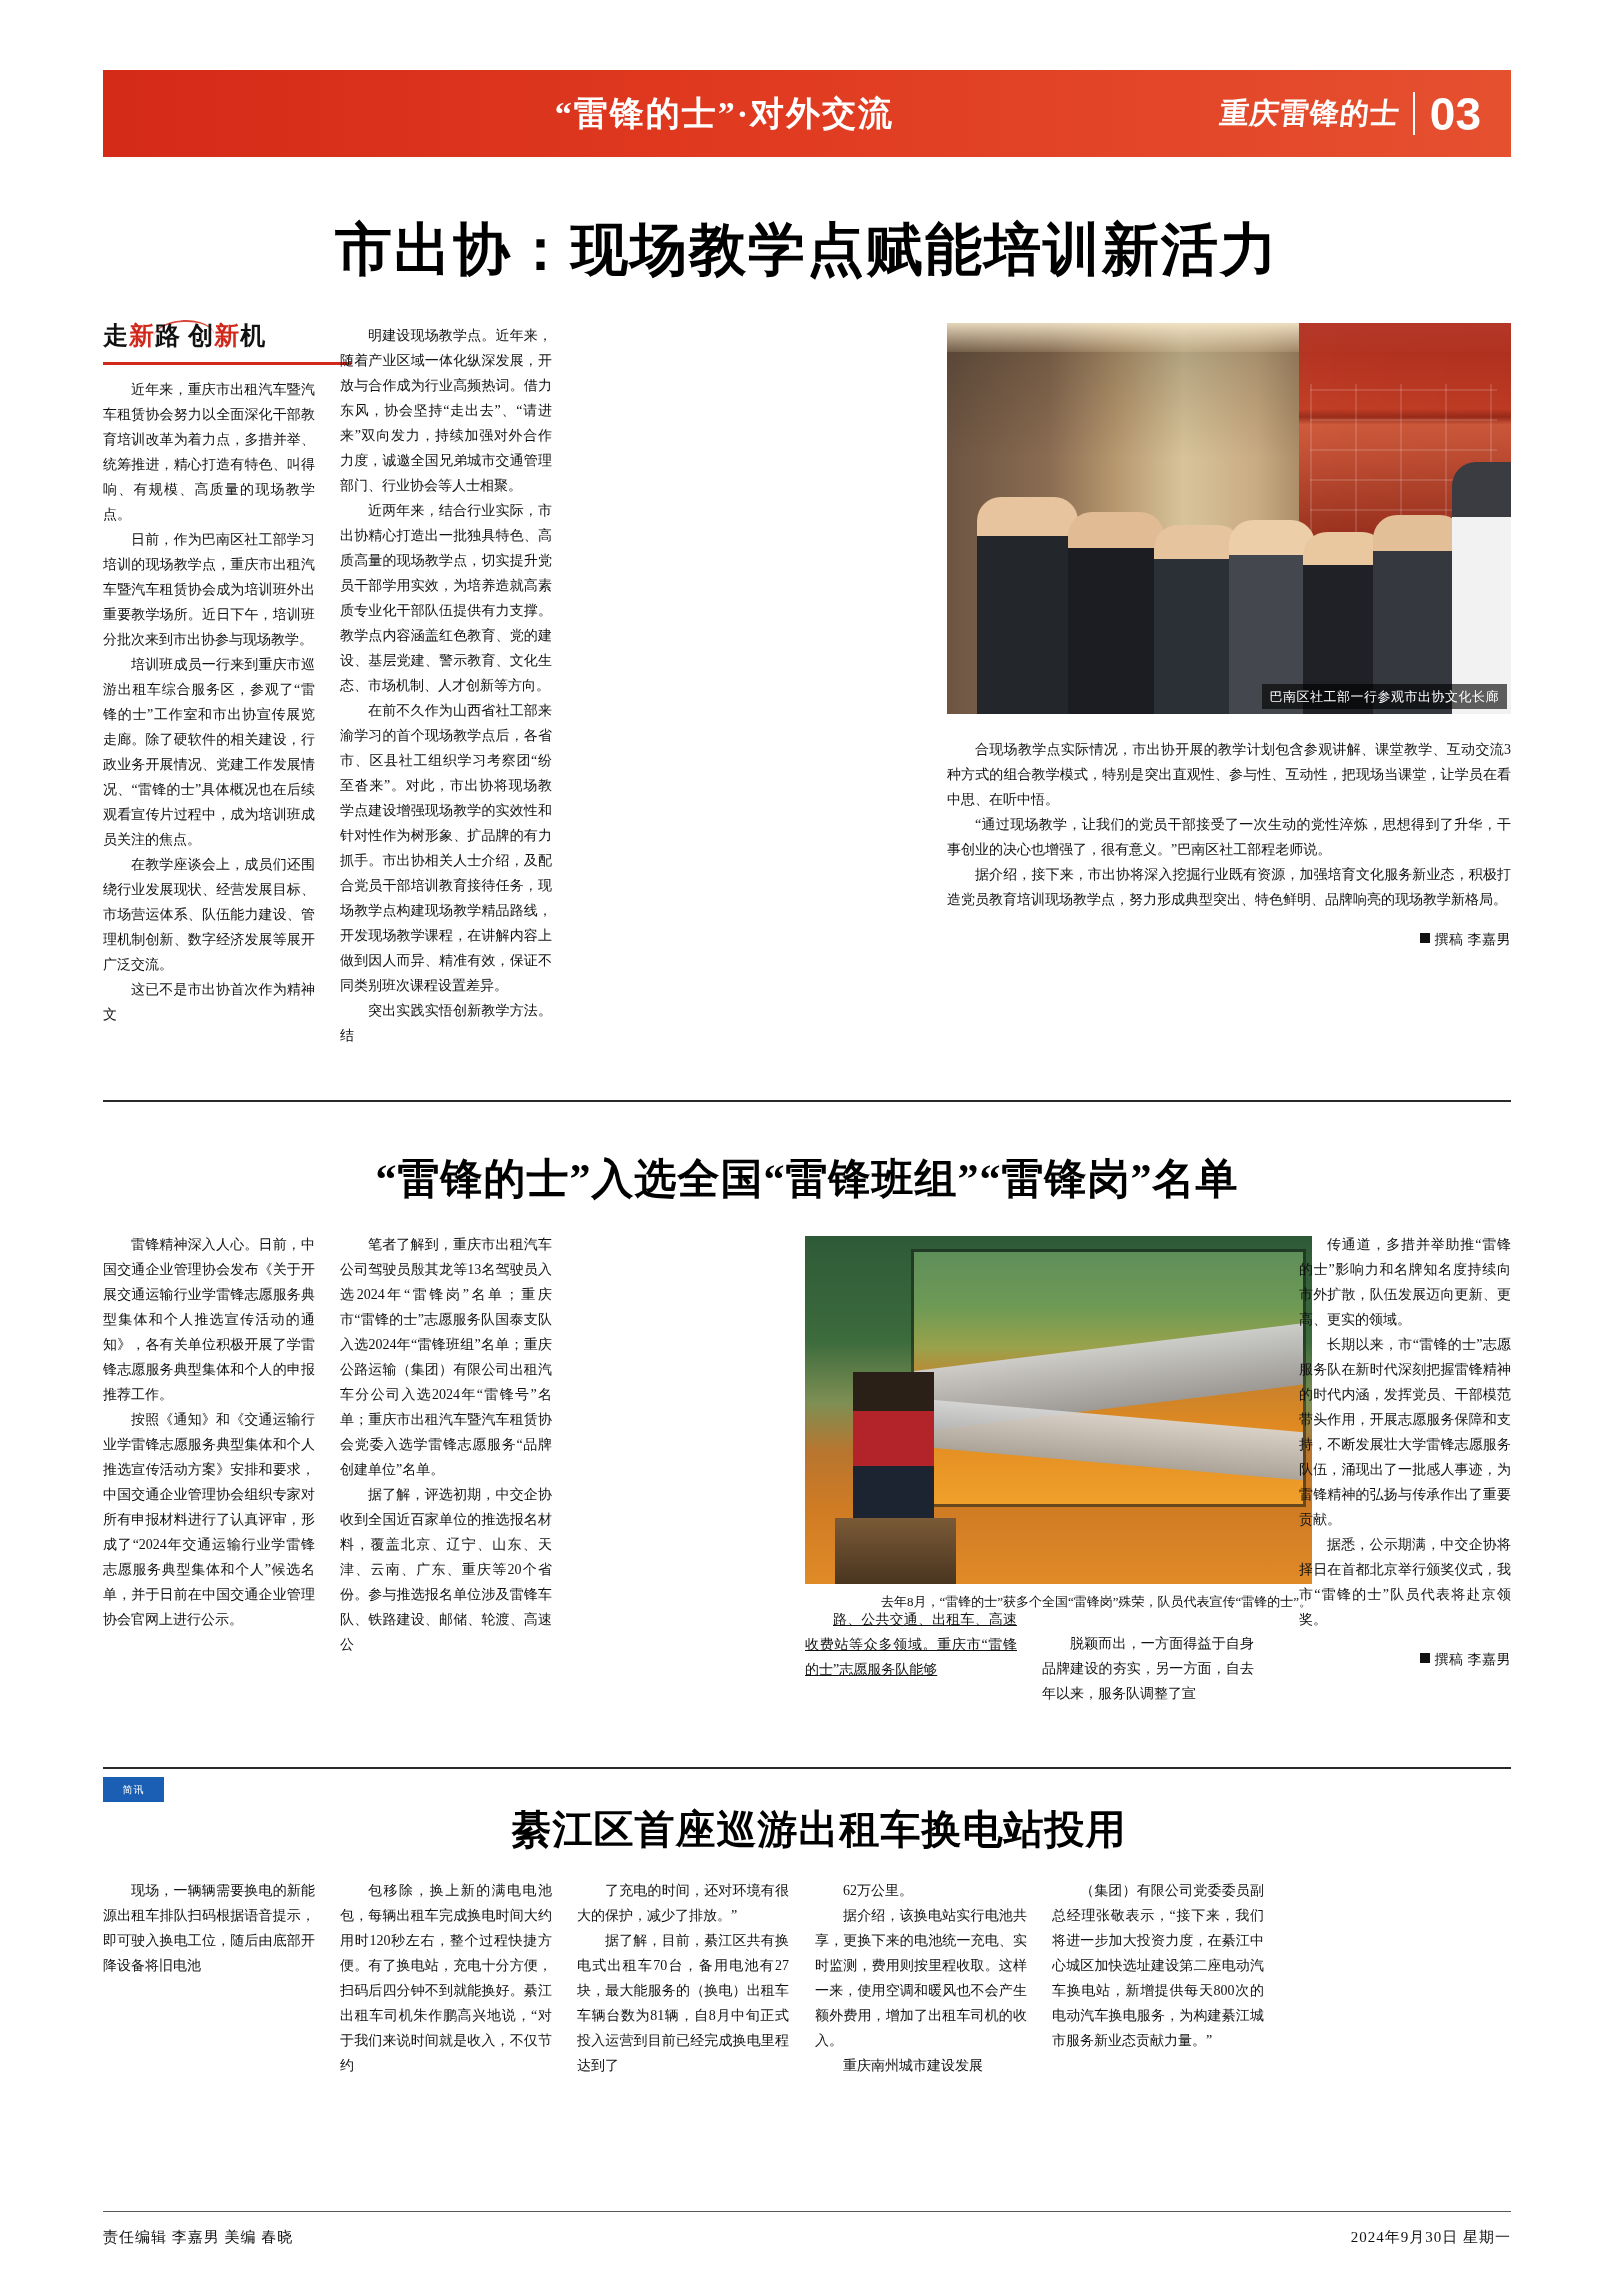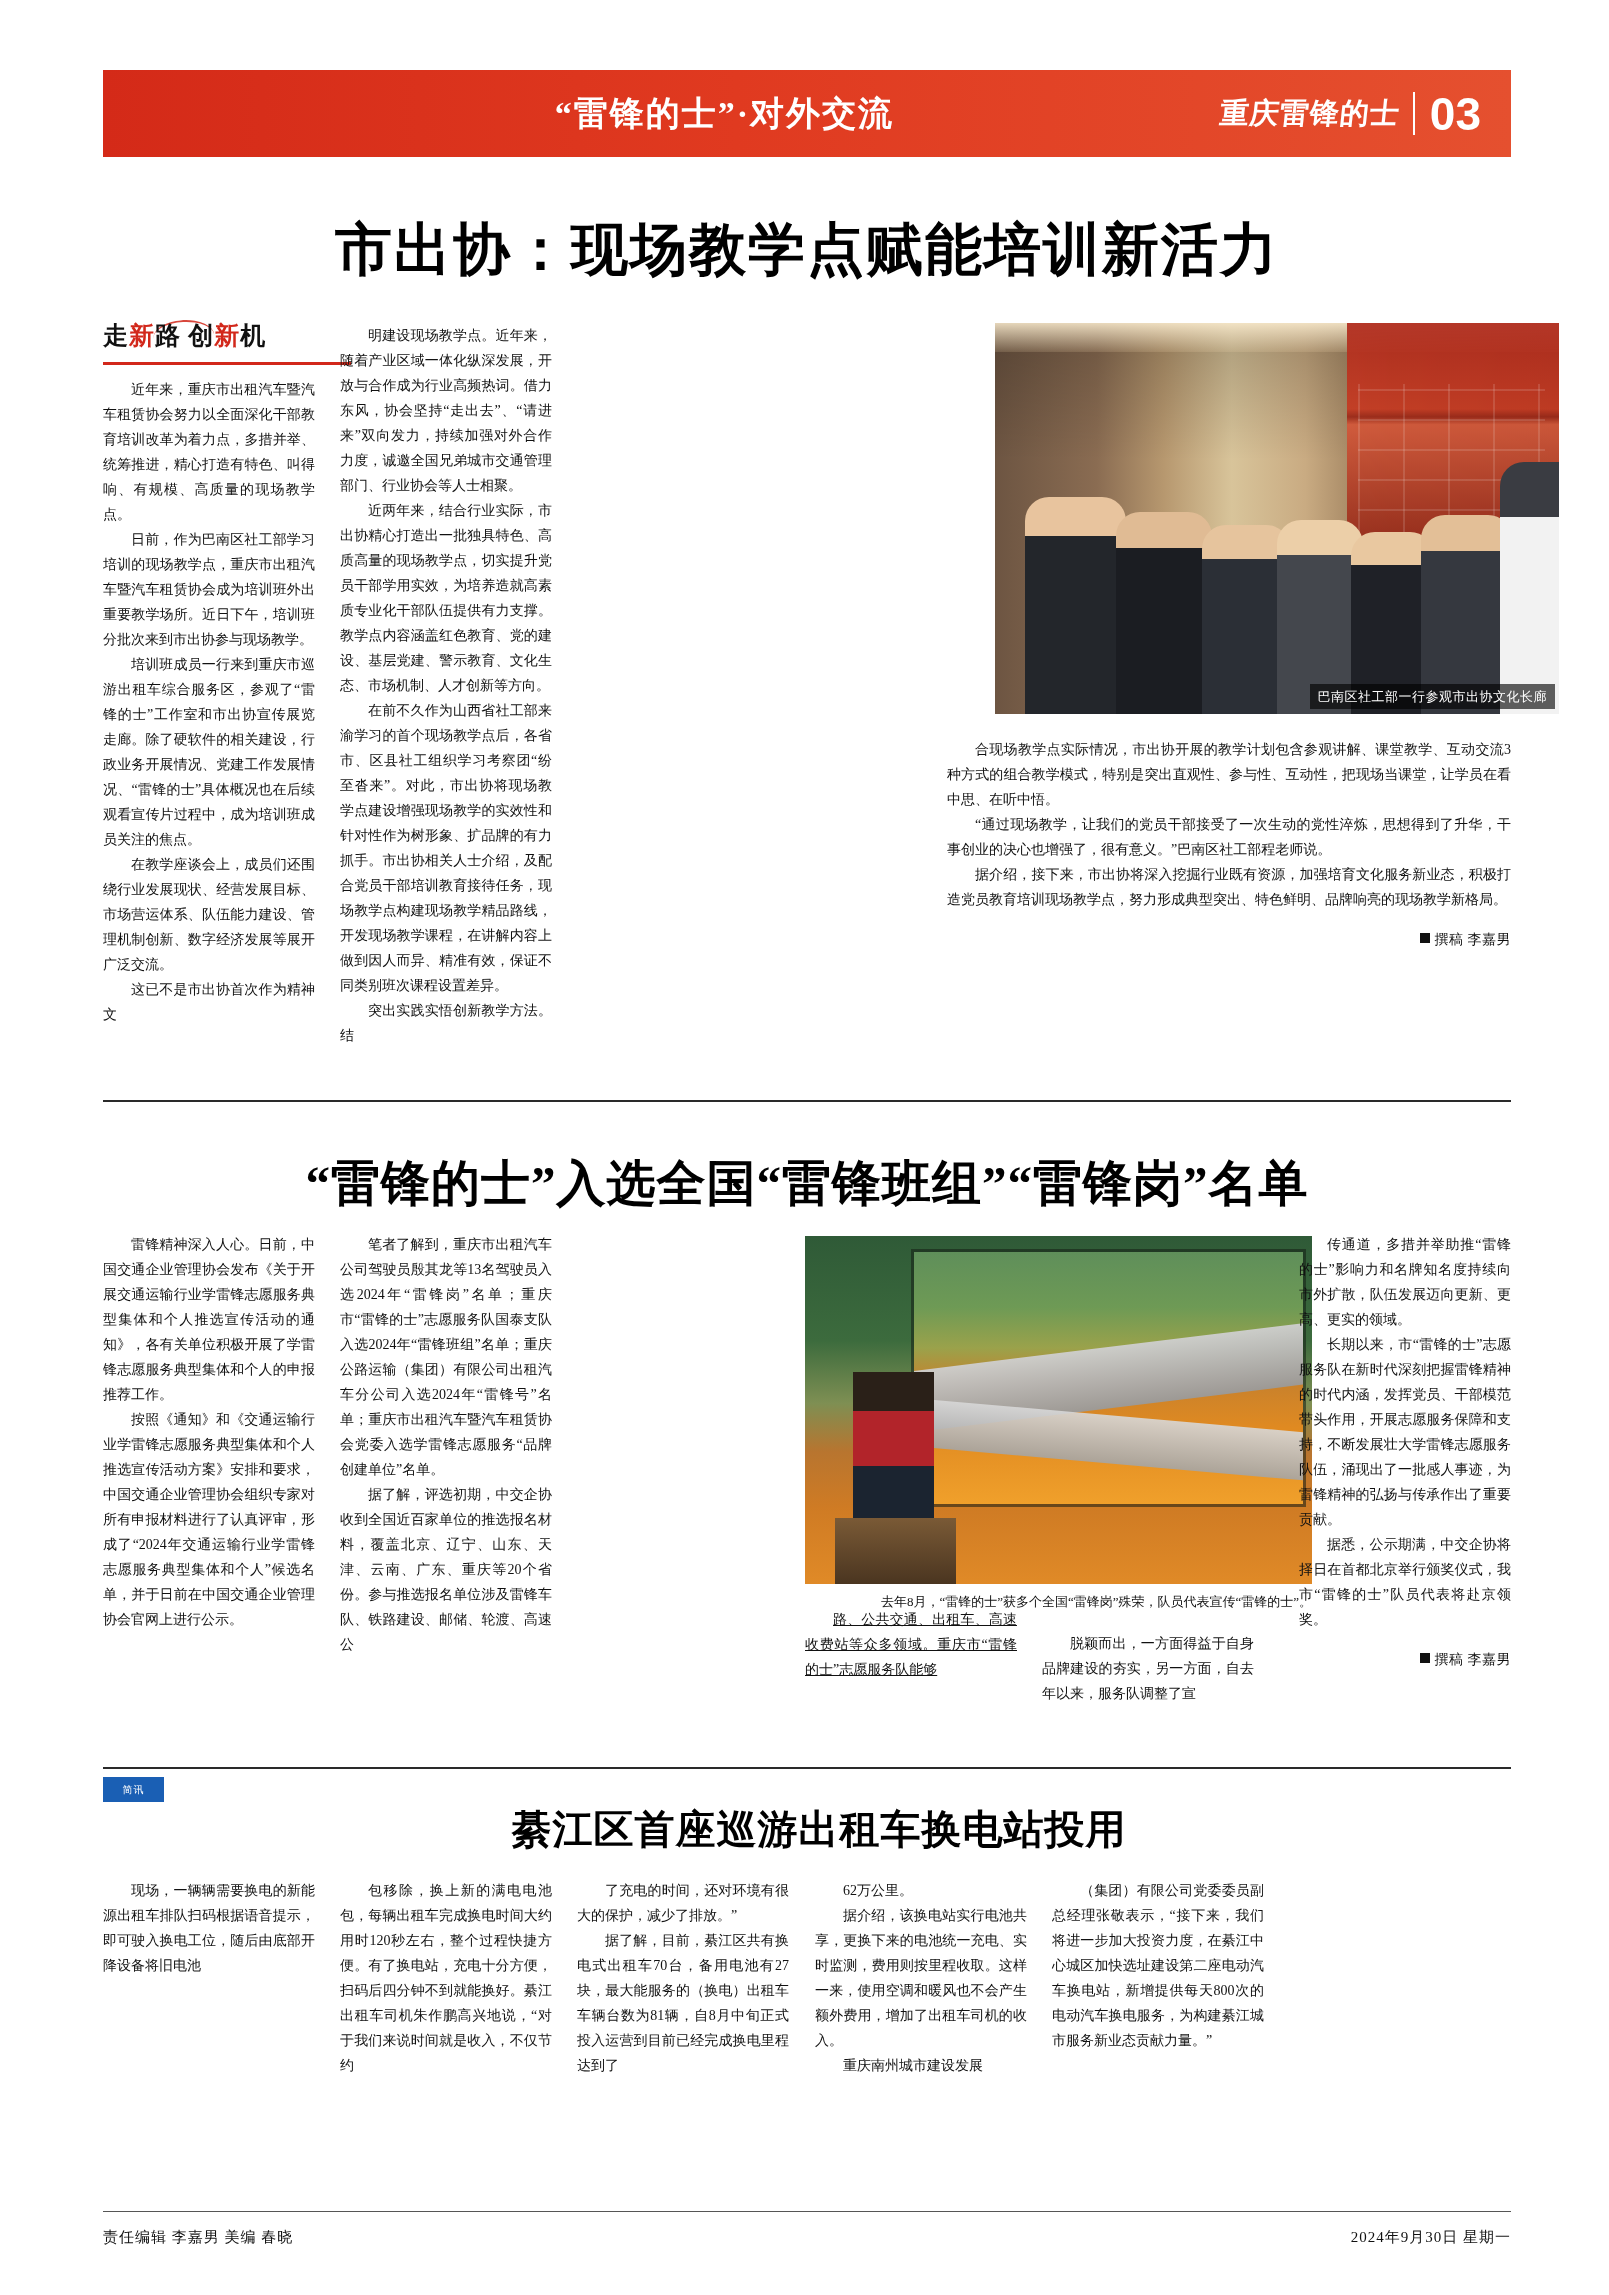--- a/index.html
+++ b/index.html
@@ -151,21 +151,20 @@
 
   
   .photo1 {
     position: absolute;
     left: 844px;
     top: 0px;
     width: 564px;
     height: 391px;
     overflow: hidden;
     background: #2a2f3a;
-    margin-left: 48px;
   }
   .photo1-inner {
     position: absolute;
     inset: 0;
     background:
       linear-gradient(180deg, rgba(0,0,0,.22), rgba(0,0,0,0) 35%),
       linear-gradient(90deg, #6d5542 0%, #8a6c52 18%, #b7986f 30%, #d8c49a 42%, #c9ab82 55%, #8e7050 70%, #5f4a38 100%);
   }
   .p1-wallpanel {
     position: absolute;
@@ -234,21 +233,21 @@
   }
   .rule.thin { height: 1px; background:#555; }
 
   
   .headline-2 {
     position: absolute;
     left: 103px;
     top: 1151px;
     width: 1408px;
     text-align: center;
-    font-size: 49px;
+    font-size: 42px;
     font-weight: bold;
     letter-spacing: 1px;
     color: #000;
     font-family: "Liberation Serif", serif;
   }
 
   .sec2 {
     position: absolute;
     left: 103px;
     top: 1232px;

